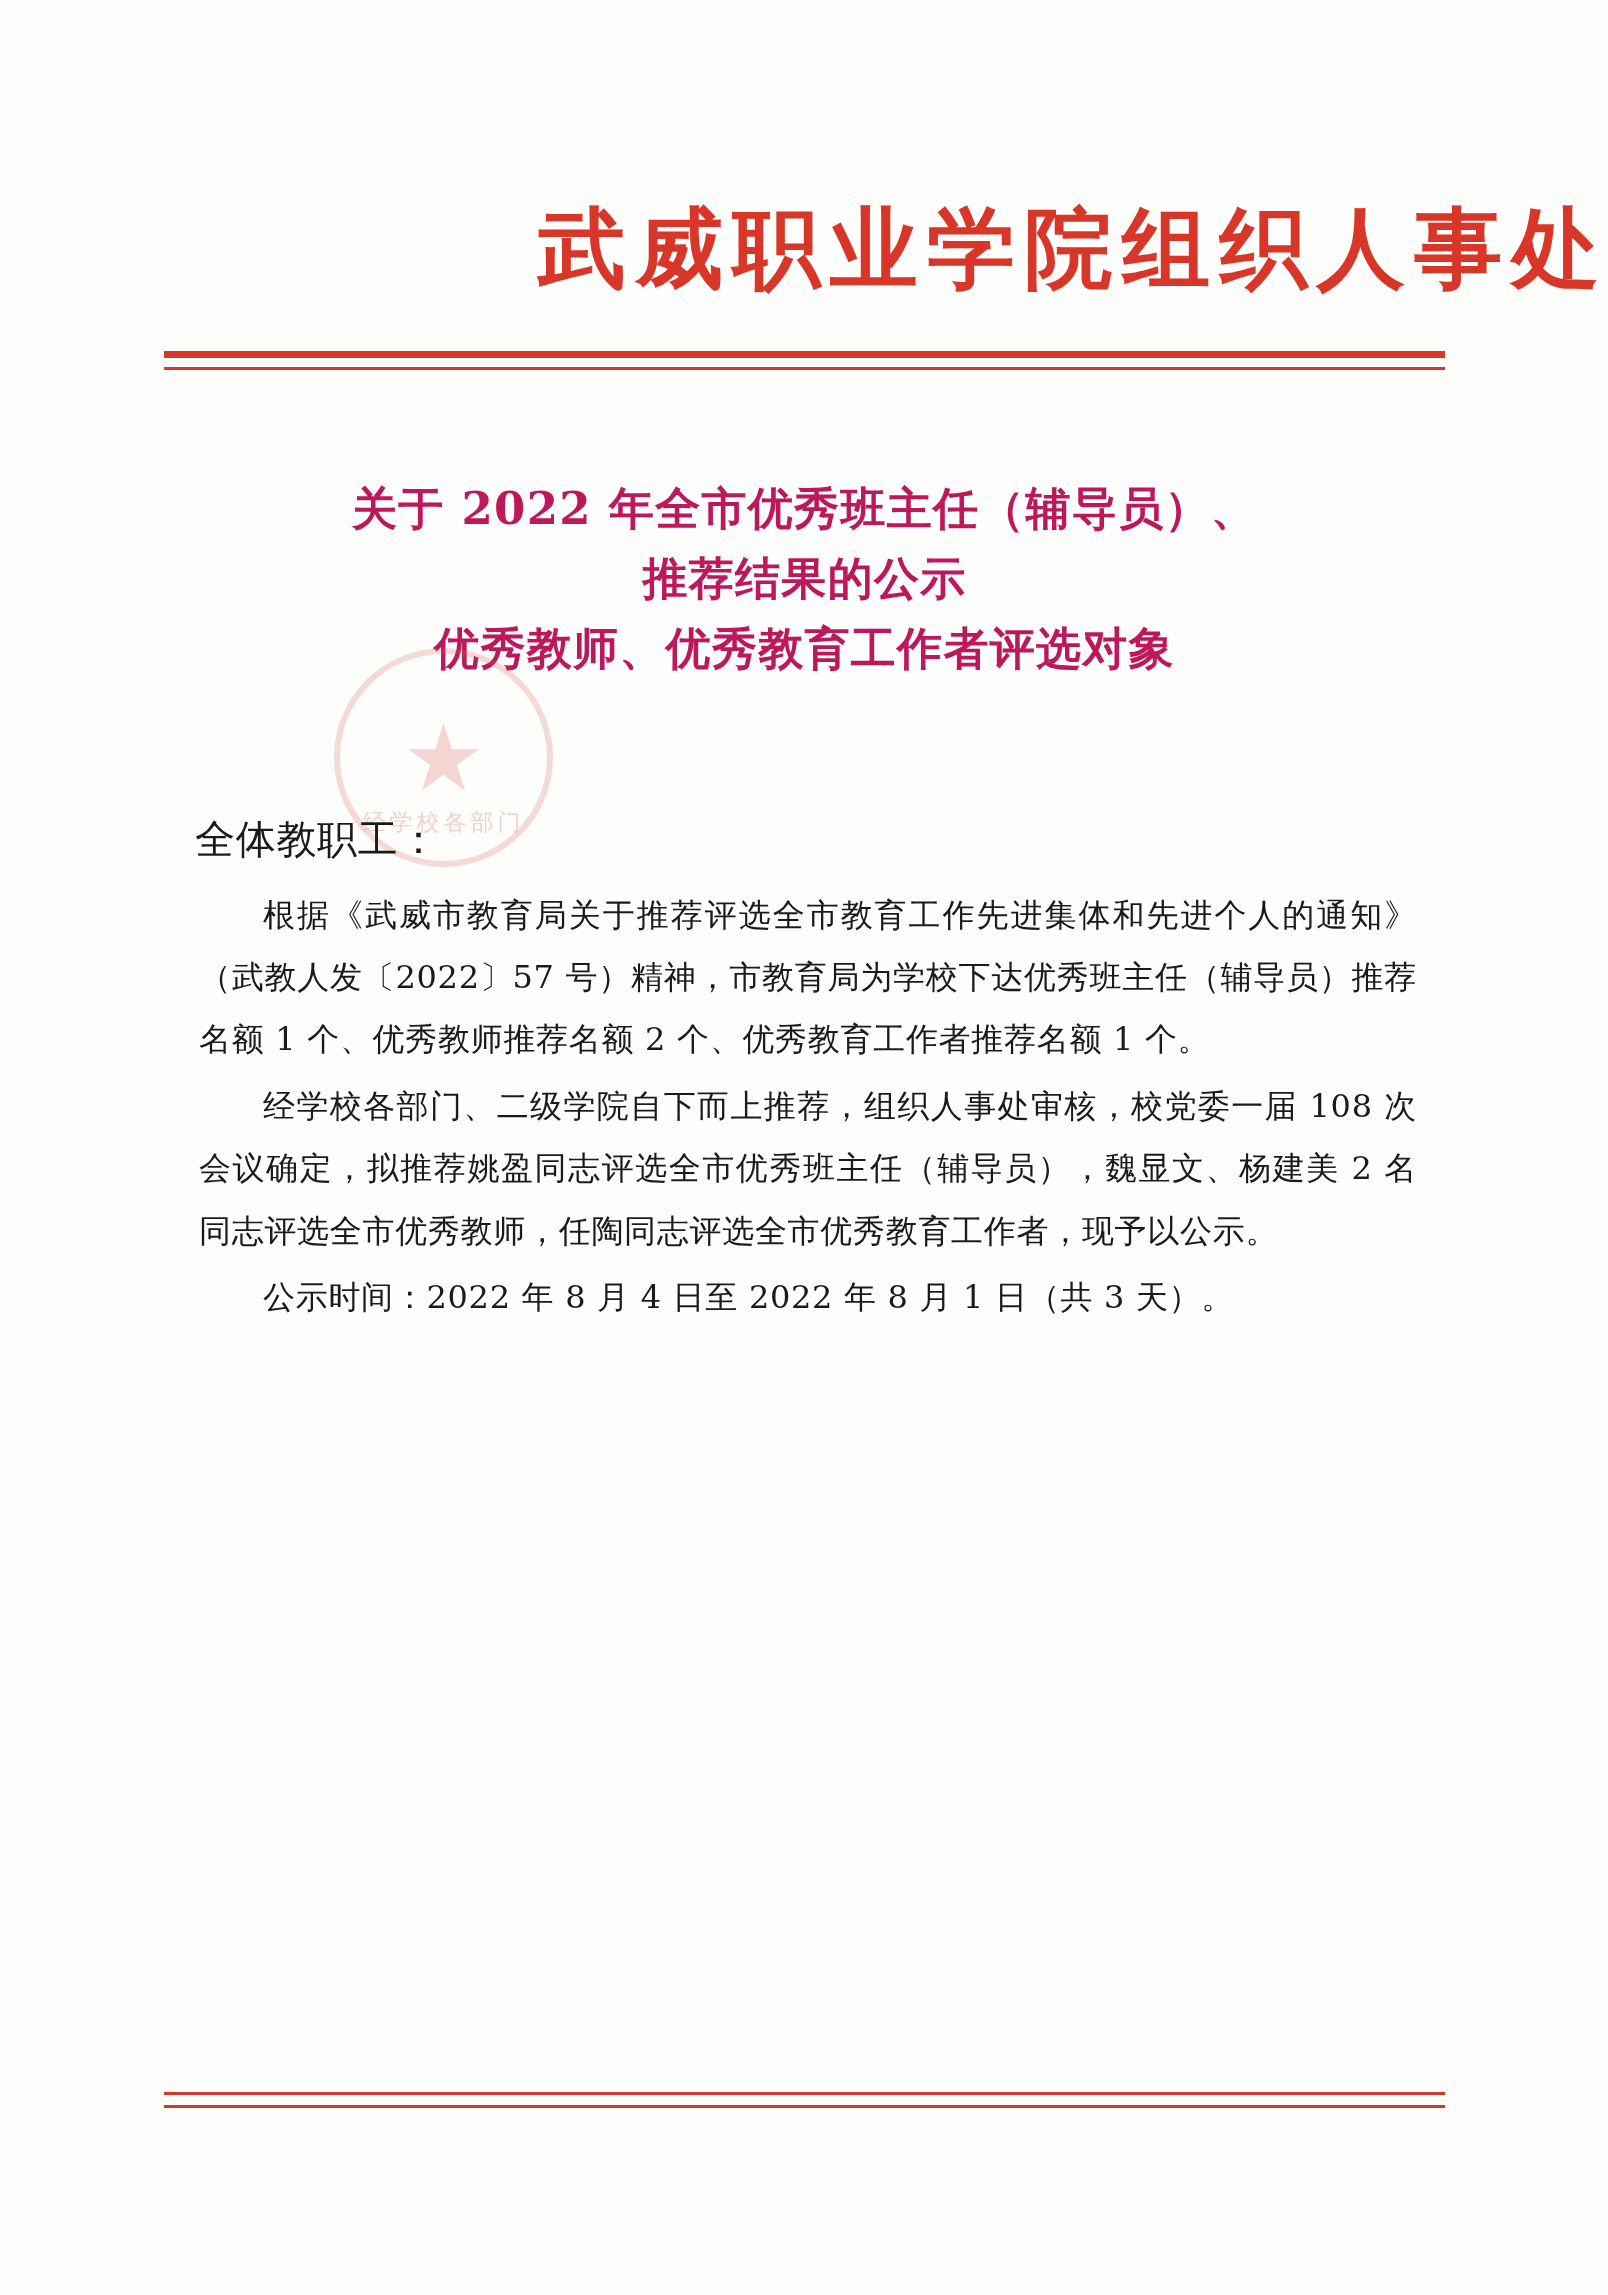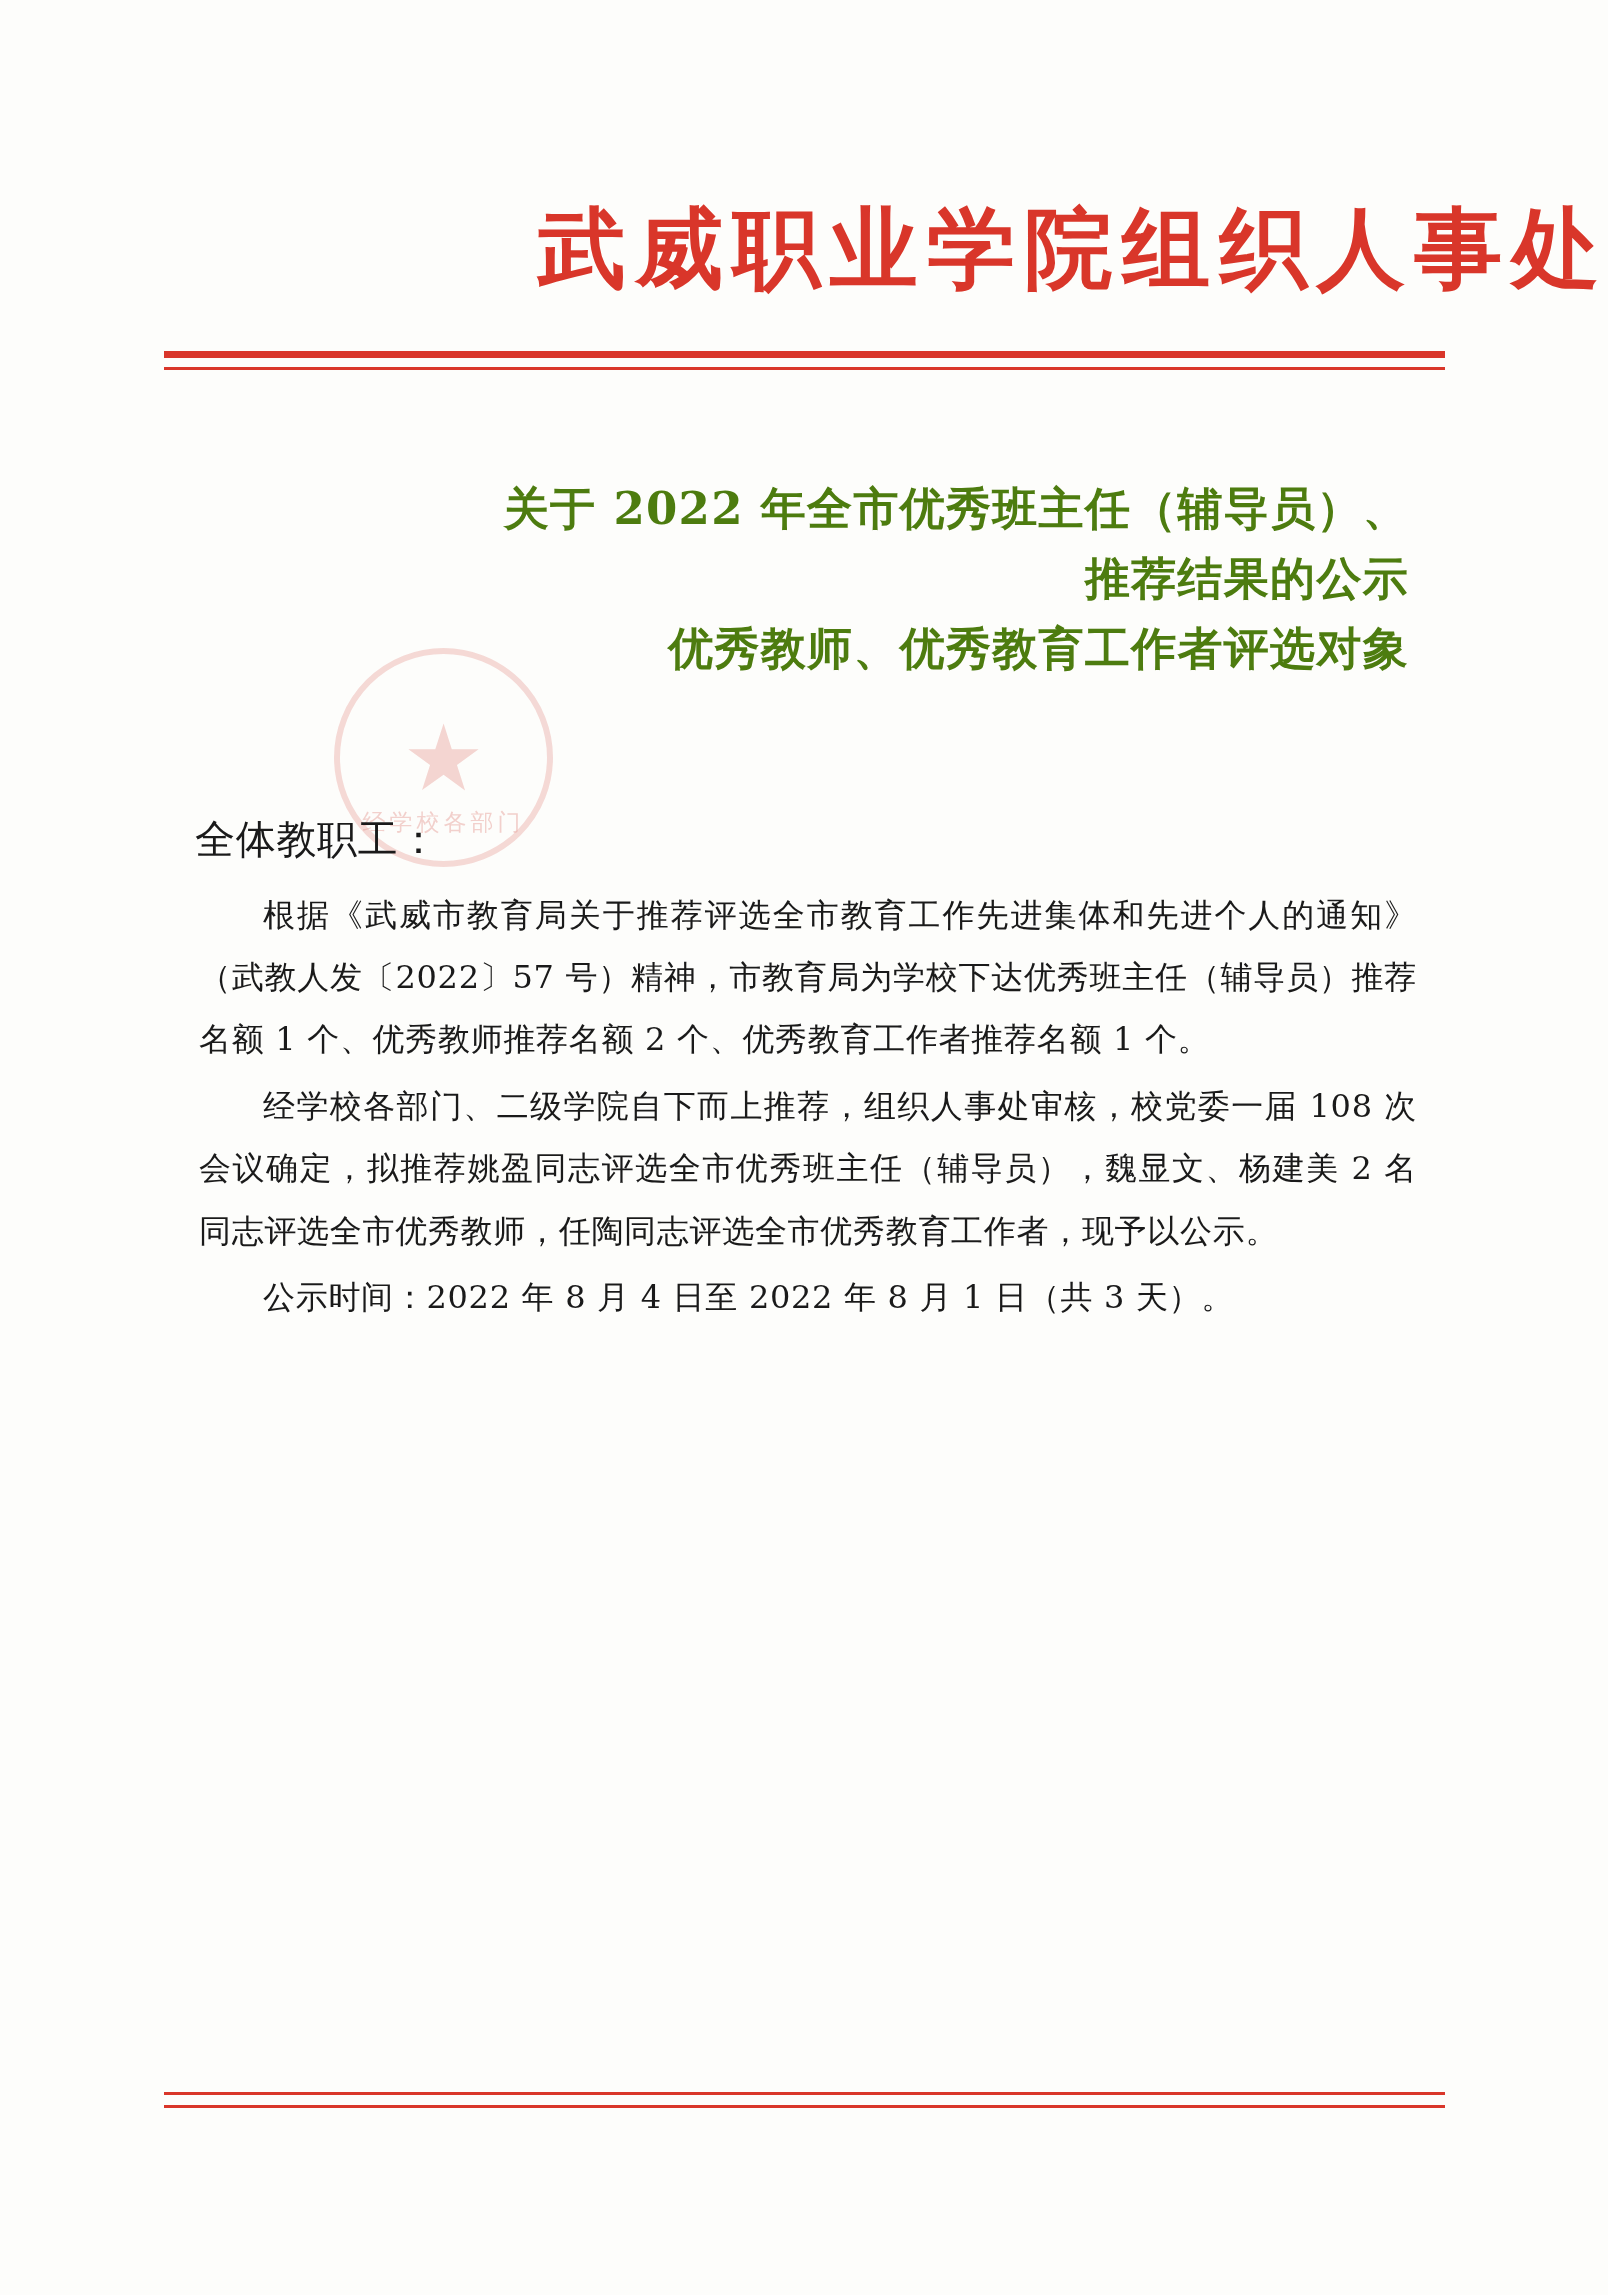--- a/index.html
+++ b/index.html
@@ -55,26 +55,26 @@
     height: 2.7px;
     background: #d9362a;
   }
 
   
   .doc-title {
     position: absolute;
     top: 474px;
     left: 200px;
     right: 200px;
-    text-align: right;
+    text-align: center;
     font-weight: bold;
     font-size: 45px;
     line-height: 1.55;
     letter-spacing: 1.3px;
-    color: #4d7c0f;
+    color: #be185d;
   }
   .doc-title .line {
     display: block;
     white-space: nowrap;
   }
 
   
   .seal {
     position: absolute;
     left: 334px;

